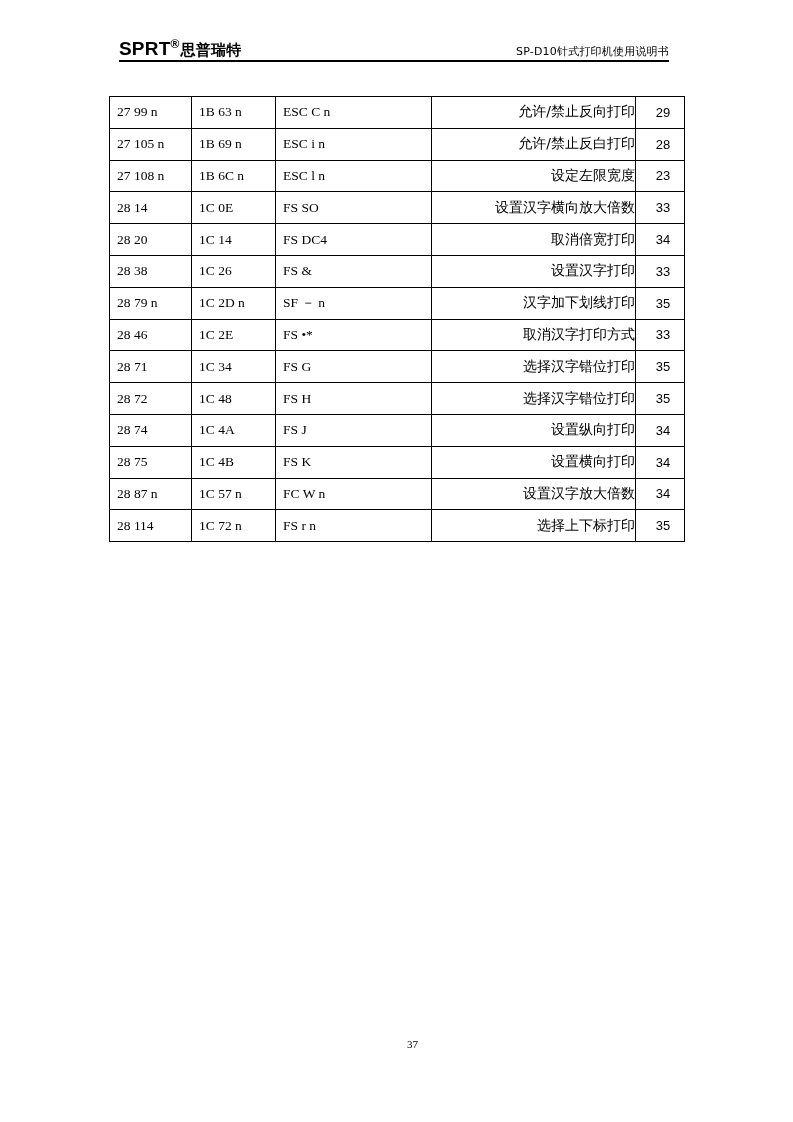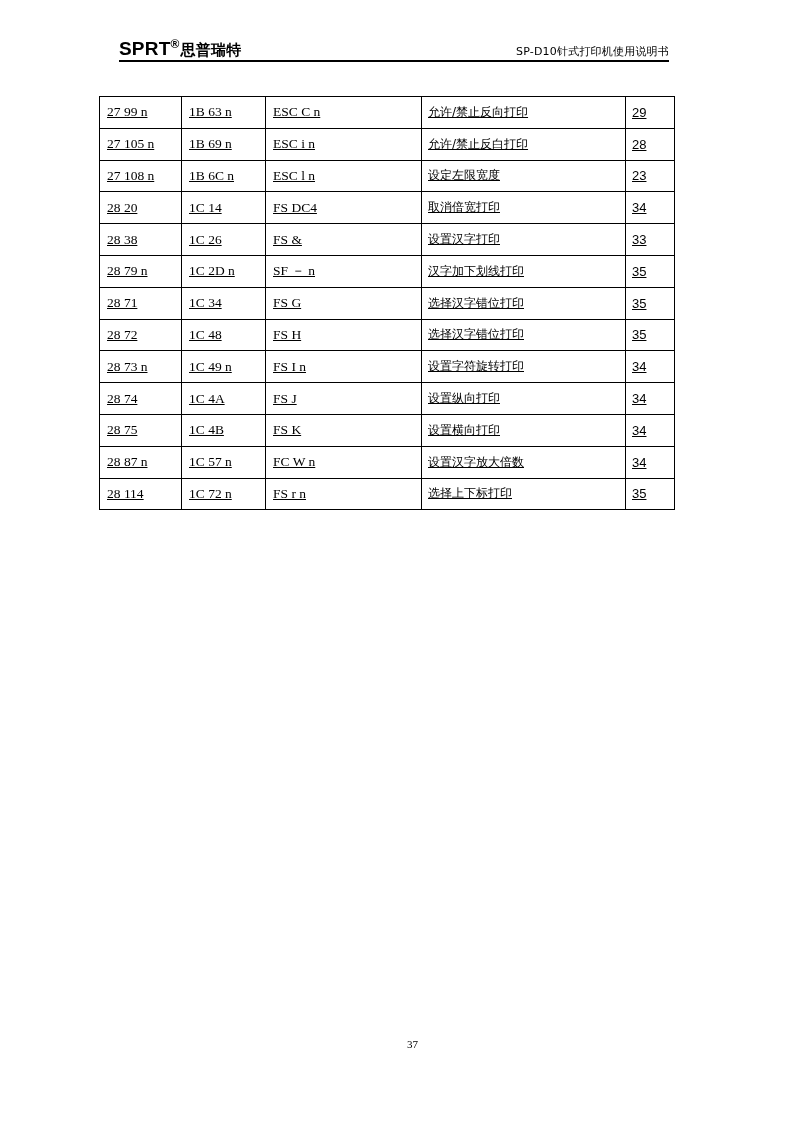--- a/index.html
+++ b/index.html
@@ -3,25 +3,25 @@
 <meta charset="utf-8">
 <style>
   html, body { margin: 0; padding: 0; background: #ffffff; }
   body { width: 793px; height: 1122px; position: relative; overflow: hidden; font-family: "DejaVu Serif", "Liberation Serif", serif; color: #000; }
   .header { position: absolute; left: 119px; top: 36px; width: 550px; height: 26px; text-align: right; }
   .brand { position: absolute; left: 0; top: 2px; font-family: "Liberation Sans", "DejaVu Sans", sans-serif; font-weight: bold; font-size: 19px; letter-spacing: 0.2px; }
   .brand sup { font-size: 12px; position: relative; top: -1px; vertical-align: top; }
   .brand .cn { font-size: 15px; font-weight: bold; margin-left: 1px; }
   .doc-title { position: absolute; right: 0; top: 8px; font-family: "DejaVu Sans", sans-serif; font-weight: normal; font-size: 11px; letter-spacing: 0.2px; }
   .header-rule { position: absolute; left: 119px; top: 60px; width: 550px; height: 0; border-top: 2px solid #000; }
-  table.cmd { position: absolute; left: 99px; top: 96px; border-collapse: collapse; table-layout: fixed; width: 575px; text-decoration: underline; }
+  table.cmd { position: absolute; left: 109px; top: 96px; border-collapse: collapse; table-layout: fixed; width: 575px; }
   table.cmd td { border: 1px solid #000; height: 30.8px; padding: 0 0 0 7px; font-size: 13px; white-space: nowrap; vertical-align: middle; font-family: "DejaVu Serif", "Liberation Serif", serif; }
   table.cmd td.mono { font-family: "Liberation Serif", "DejaVu Serif", serif; font-size: 13.5px; }
-  table.cmd td.desc { font-family: "DejaVu Sans", sans-serif; font-size: 12px; padding-left: 6px; }
-  table.cmd td.page { font-family: "Liberation Sans", "DejaVu Sans", sans-serif; font-size: 13px; padding-left: 6px; }
+  table.cmd td.desc { font-family: "DejaVu Sans", sans-serif; font-size: 14px; padding-left: 6px; text-align: right; }
+  table.cmd td.page { font-family: "Liberation Sans", "DejaVu Sans", sans-serif; font-size: 13px; padding-left: 6px; text-align: center; }
   .page-number { position: absolute; left: 0; width: 793px; top: 1038px; text-align: center; font-size: 11px; font-family: "Liberation Serif", serif; margin-left: 16px; }
 </style>
 </head>
 <body>
 
 <div class="header">
   <div class="brand"><span>SPRT</span><sup>®</sup><span class="cn">思普瑞特</span></div>
   <div class="doc-title">SP-D10针式打印机使用说明书</div>
 </div>
 <div class="header-rule"></div>
@@ -50,20 +50,27 @@
         <td class="page">28</td>
       </tr>
       <tr>
         <td class="mono">27 108 n</td>
         <td class="mono">1B 6C n</td>
         <td class="mono">ESC l n</td>
         <td class="desc">设定左限宽度</td>
         <td class="page">23</td>
       </tr>
       <tr>
+        <td class="mono">28 14</td>
+        <td class="mono">1C 0E</td>
+        <td class="mono">FS SO</td>
+        <td class="desc">设置汉字横向放大倍数</td>
+        <td class="page">33</td>
+      </tr>
+      <tr>
         <td class="mono">28 20</td>
         <td class="mono">1C 14</td>
         <td class="mono">FS DC4</td>
         <td class="desc">取消倍宽打印</td>
         <td class="page">34</td>
       </tr>
       <tr>
         <td class="mono">28 38</td>
         <td class="mono">1C 26</td>
         <td class="mono">FS &amp;</td>
@@ -71,39 +78,39 @@
         <td class="page">33</td>
       </tr>
       <tr>
         <td class="mono">28 79 n</td>
         <td class="mono">1C 2D n</td>
         <td class="mono">SF － n</td>
         <td class="desc">汉字加下划线打印</td>
         <td class="page">35</td>
       </tr>
       <tr>
+        <td class="mono">28 46</td>
+        <td class="mono">1C 2E</td>
+        <td class="mono">FS •*</td>
+        <td class="desc">取消汉字打印方式</td>
+        <td class="page">33</td>
+      </tr>
+      <tr>
         <td class="mono">28 71</td>
         <td class="mono">1C 34</td>
         <td class="mono">FS G</td>
         <td class="desc">选择汉字错位打印</td>
         <td class="page">35</td>
       </tr>
       <tr>
         <td class="mono">28 72</td>
         <td class="mono">1C 48</td>
         <td class="mono">FS H</td>
         <td class="desc">选择汉字错位打印</td>
         <td class="page">35</td>
-      </tr>
-      <tr>
-        <td class="mono">28 73 n</td>
-        <td class="mono">1C 49 n</td>
-        <td class="mono">FS I n</td>
-        <td class="desc">设置字符旋转打印</td>
-        <td class="page">34</td>
       </tr>
       <tr>
         <td class="mono">28 74</td>
         <td class="mono">1C 4A</td>
         <td class="mono">FS J</td>
         <td class="desc">设置纵向打印</td>
         <td class="page">34</td>
       </tr>
       <tr>
         <td class="mono">28 75</td>

